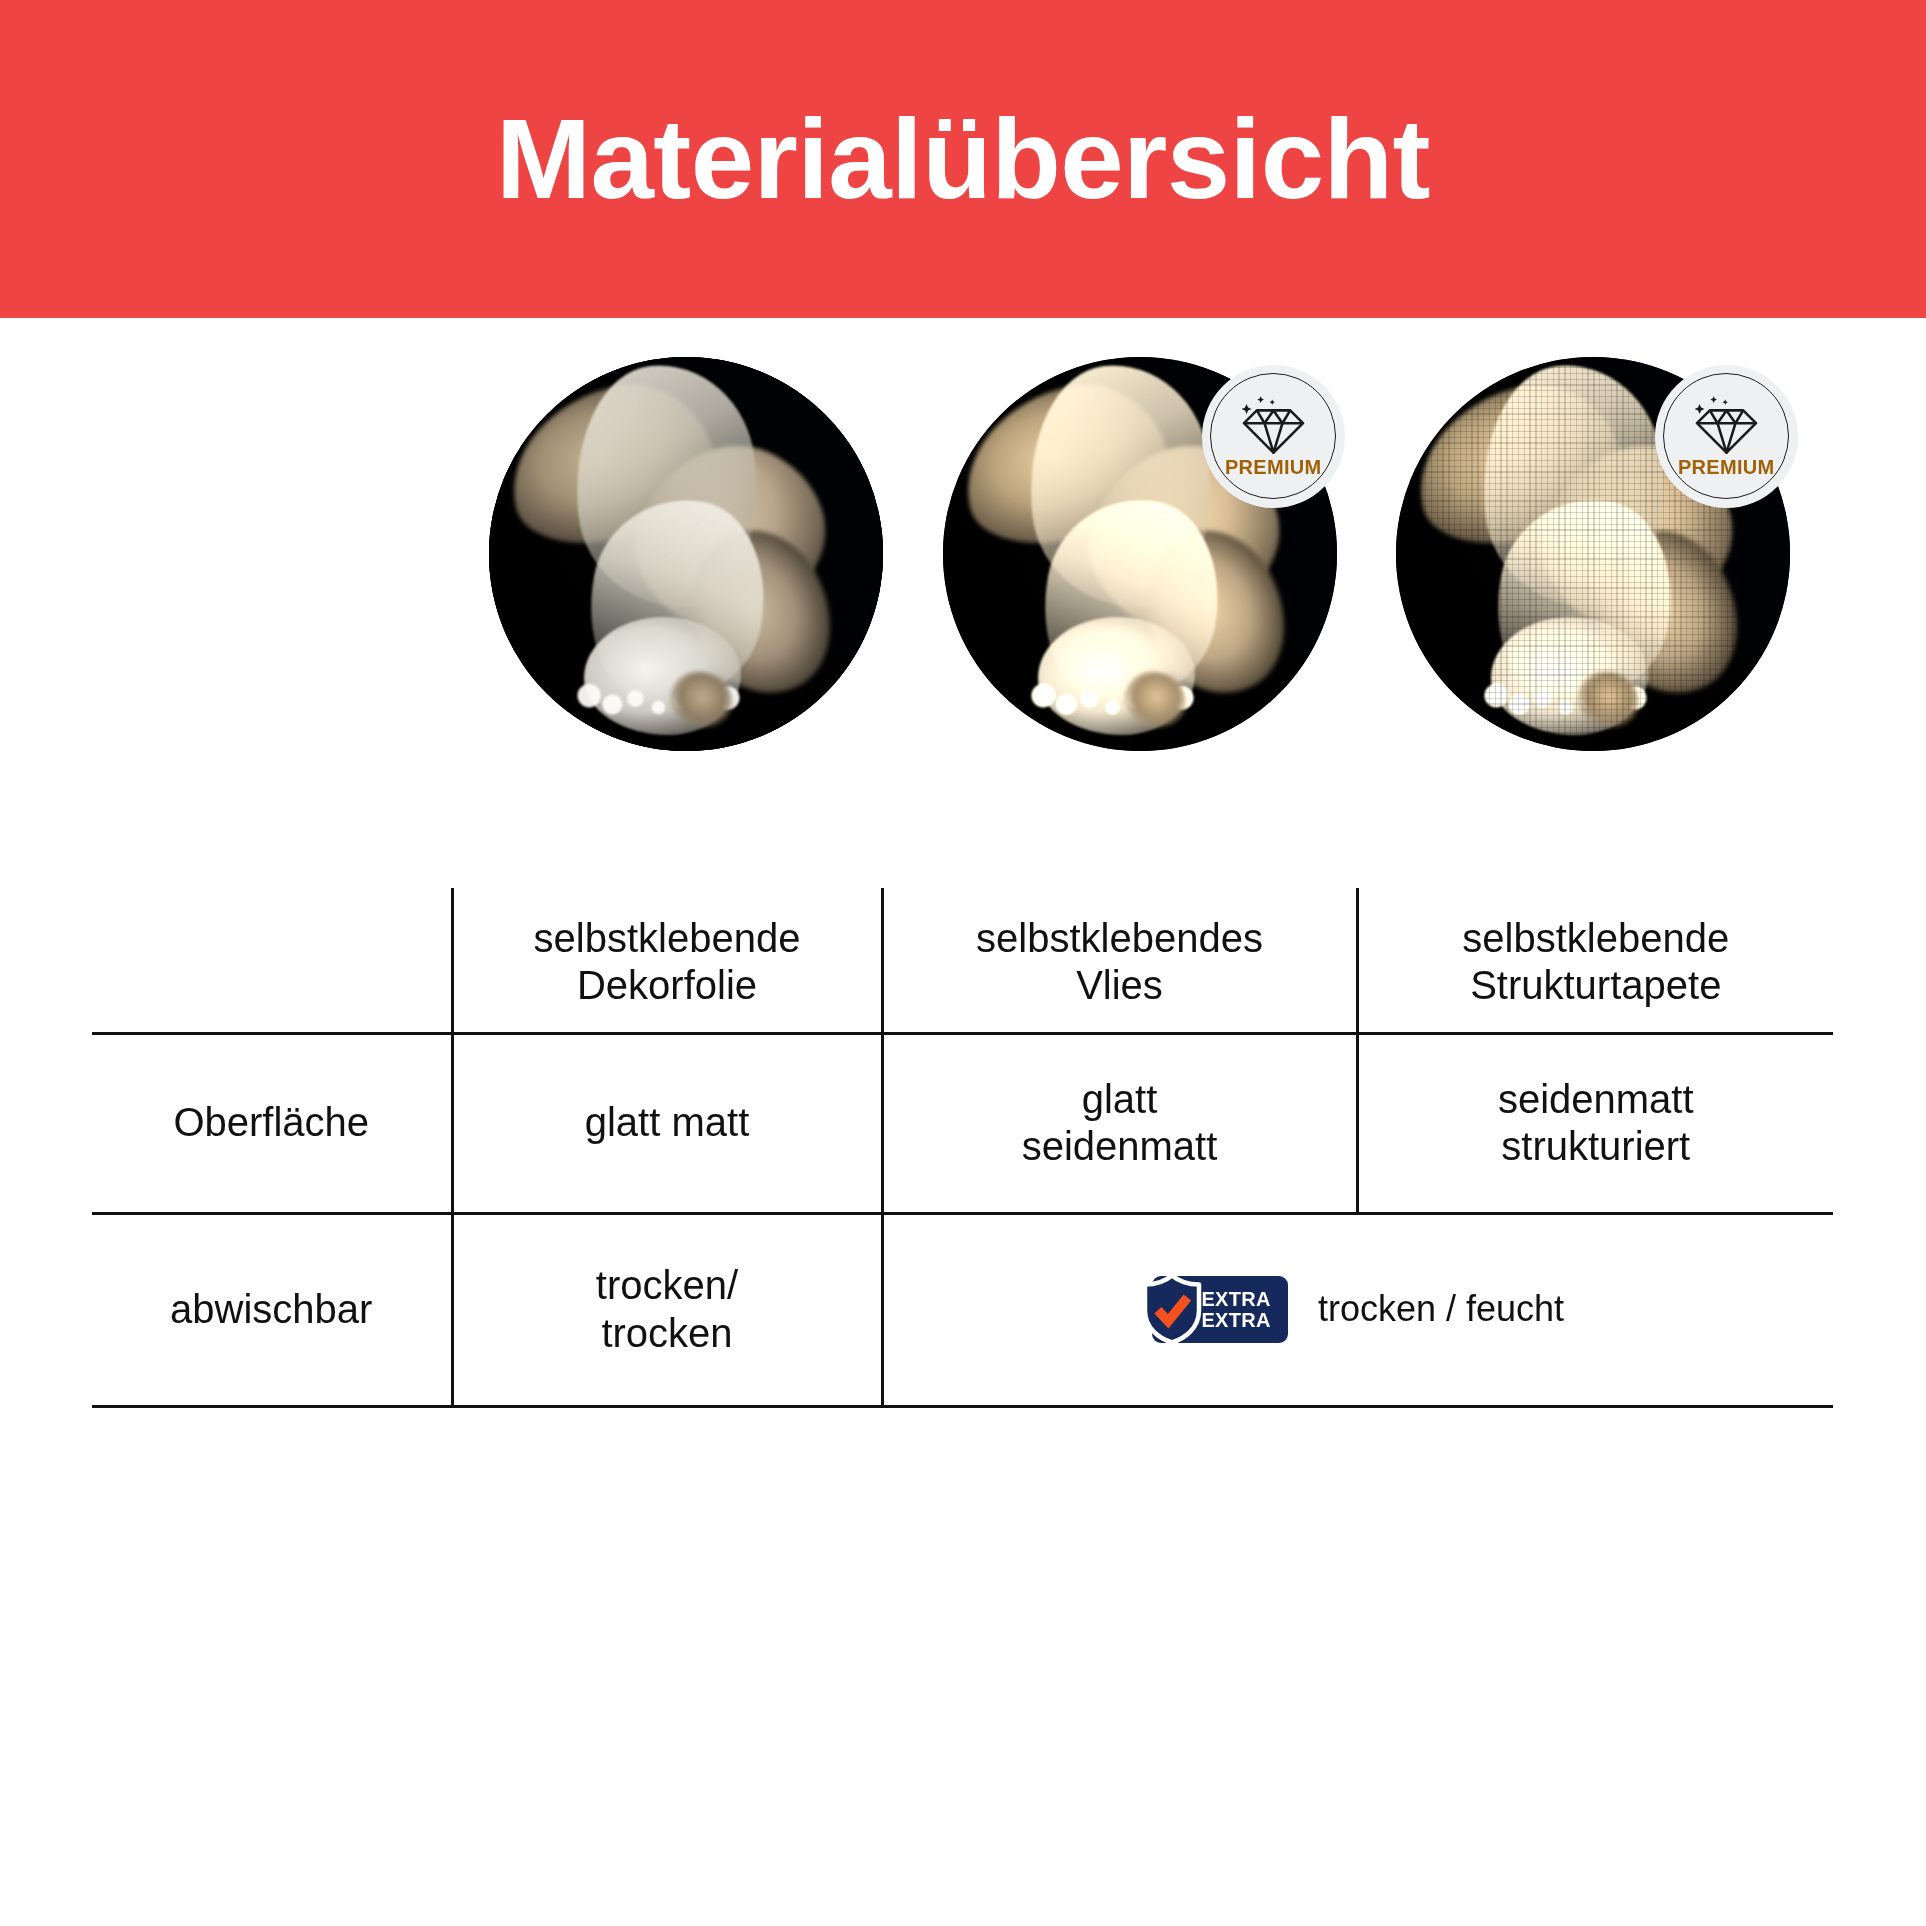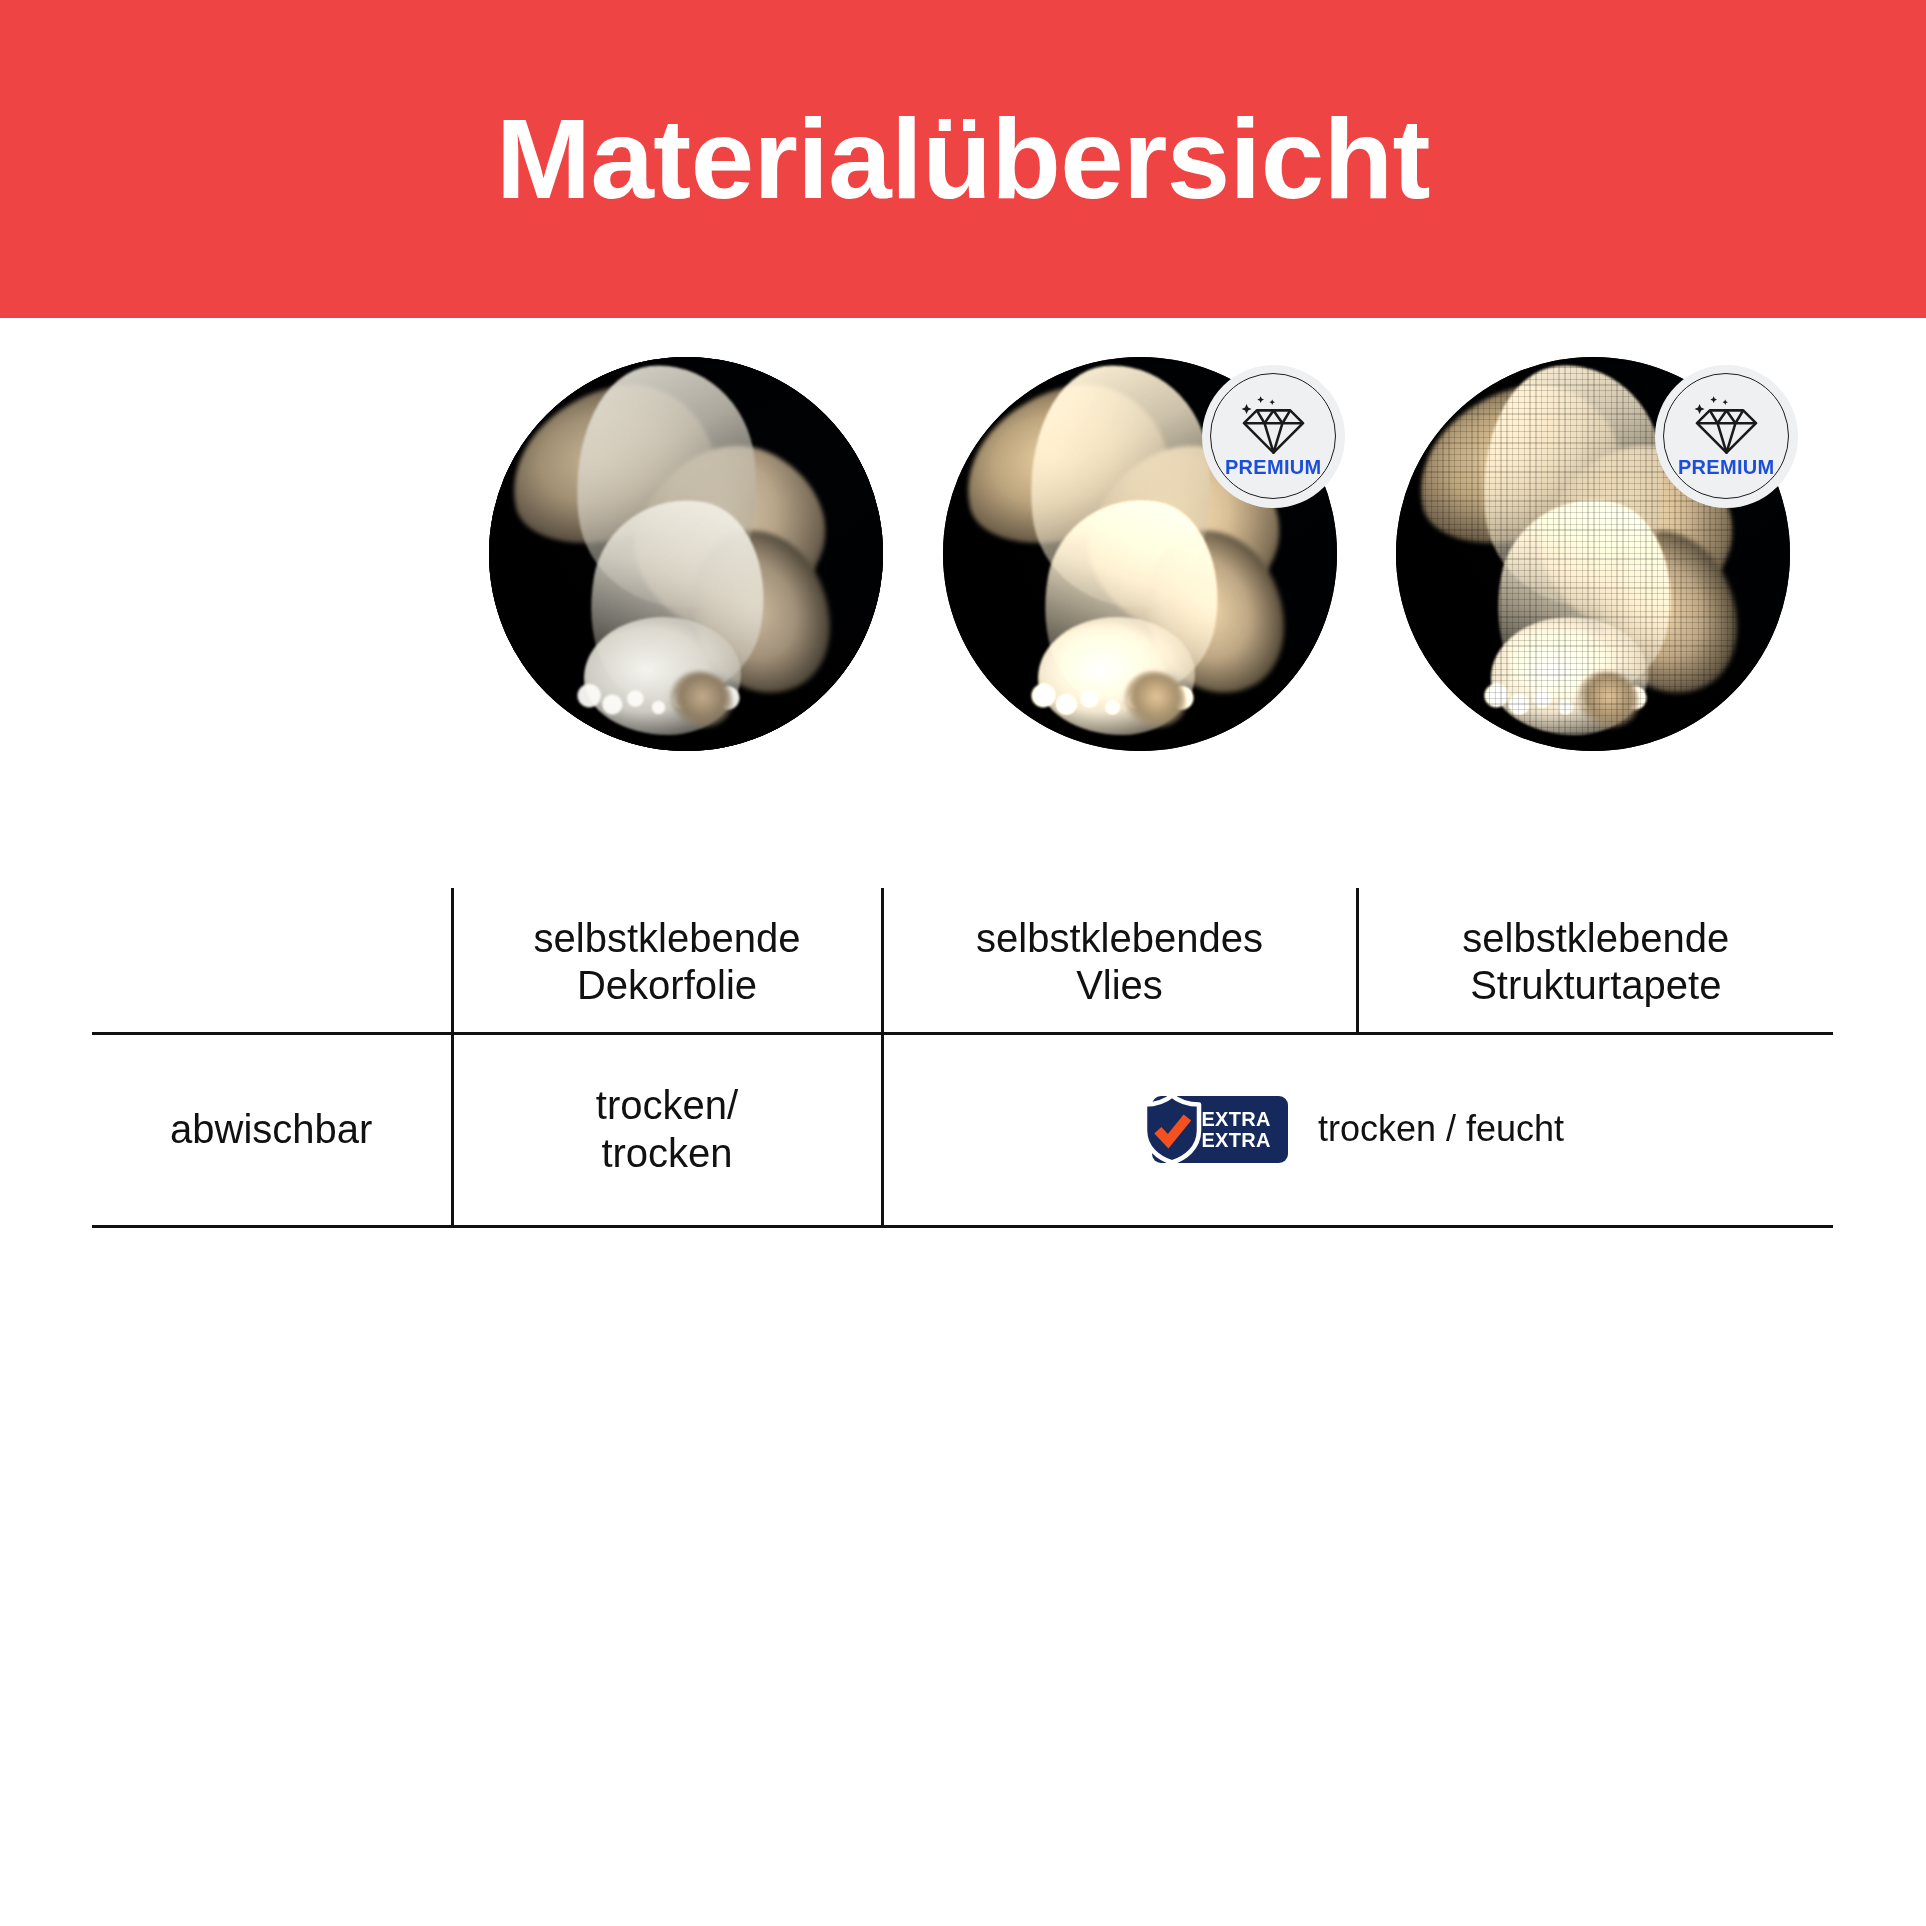--- a/index.html
+++ b/index.html
@@ -149,21 +149,21 @@
     width: 126px; height: 126px;
     border-radius: 50%;
     border: 1.9px solid #1d1d1d;
     display: flex; flex-direction: column;
     align-items: center; justify-content: center;
     gap: 2.6px;
   }
   .premium-inner svg { display: block; }
   .premium-text {
     font-size: 20px; font-weight: bold;
-    color: #1d4ed8; letter-spacing: 0.3px;
+    color: #a16207; letter-spacing: 0.3px;
     line-height: 1;
   }
 
   
   .table {
     position: absolute; left: 92px; top: 888px;
     width: 1741px;
   }
   table { border-collapse: collapse; width: 100%; table-layout: fixed; }
   td, th {
@@ -344,20 +344,32 @@
             <span class="stack">Vlies</span>
           </th>
           <th class="vline">
             <span class="stack">selbstklebende</span>
             <span class="stack">Strukturtapete</span>
           </th>
         </tr>
 
 
 
+        <tr class="data-row">
+          <td class="label-cell hline-top">Oberfläche</td>
+          <td class="vline hline-top">glatt matt</td>
+          <td class="vline hline-top">
+            <span class="stack">glatt</span>
+            <span class="stack">seidenmatt</span>
+          </td>
+          <td class="vline hline-top">
+            <span class="stack">seidenmatt</span>
+            <span class="stack">strukturiert</span>
+          </td>
+        </tr>
 
         <tr class="last-row">
           <td class="label-cell hline-top hline-bot">abwischbar</td>
           <td class="vline hline-top hline-bot">
             <span class="stack">trocken/</span>
             <span class="stack">trocken</span>
           </td>
           <td class="vline hline-top hline-bot" colspan="2">
             <div class="robust-cell-inner">
               <div class="robust-badge">

